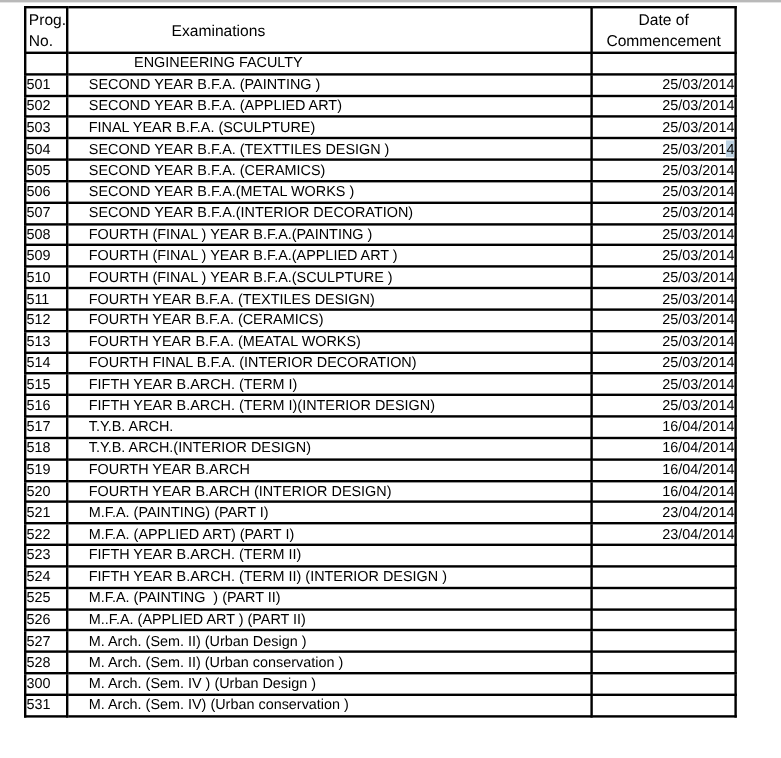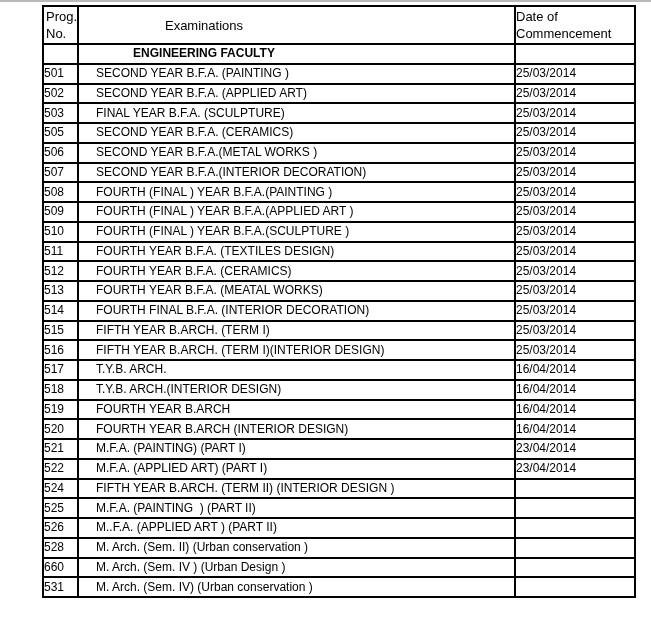--- a/index.html
+++ b/index.html
@@ -1,37 +1,37 @@
 <!DOCTYPE html>
 <html style="--strip-color: #b9b9b9; --highlight-color: #bdd2e2;"><head>
 <meta charset="utf-8">
 <style>
   html,body{margin:0;padding:0}
   body{
     width:651px;height:632px;background:#ffffff;overflow:hidden;position:relative;
     font-family:"Liberation Sans",sans-serif;color:#000;
   }
   .top-strip{position:absolute;left:0;top:0;width:651px;height:2px;background:var(--strip-color,#b9b9b9)}
-  .sheet{position:absolute;left:42px;top:5px}
+  .sheet{position:absolute;left:20px;top:5px}
   table{border-collapse:collapse;table-layout:fixed;width:592px;height:593px}
   col.c-prog{width:35px}
   col.c-exam{width:437px}
   col.c-date{width:120px}
   td{
     border:2px solid #000;padding:0;vertical-align:middle;
     font-size:12px;line-height:15px;overflow:hidden;white-space:nowrap;background:#fff;
   }
   .header-row td{height:36px;font-size:13px;line-height:17px}
   .prog-h{text-align:left;padding-left:2px}
-  .date-h{}
+  .date-h{text-align:center}
   .center-box{width:250px;text-align:center}
-  .bold{font-weight:bold}
+  .bold{font-weight:normal}
   .prog{text-align:right;padding-right:15px}
   .exam{text-align:left;padding-left:17px;white-space:pre}
-  .date{text-align:left}
+  .date{text-align:right}
   .cursor-highlight{background:var(--highlight-color,#bdd2e2)}
 </style>
 </head>
 <body>
 
 <div class="top-strip"></div>
 
 <div class="sheet">
   <table>
     <colgroup>
@@ -69,20 +69,25 @@
           <td class="prog">502</td>
           <td class="exam">SECOND YEAR B.F.A. (APPLIED ART)</td>
           <td class="date">25/03/2014</td>
         </tr>
         <tr>
           <td class="prog">503</td>
           <td class="exam">FINAL YEAR B.F.A. (SCULPTURE)</td>
           <td class="date">25/03/2014</td>
         </tr>
         <tr>
+          <td class="prog">504</td>
+          <td class="exam">SECOND YEAR B.F.A. (TEXTTILES DESIGN )</td>
+          <td class="date">25/03/201<span class="cursor-highlight">4</span></td>
+        </tr>
+        <tr>
           <td class="prog">505</td>
           <td class="exam">SECOND YEAR B.F.A. (CERAMICS)</td>
           <td class="date">25/03/2014</td>
         </tr>
         <tr>
           <td class="prog">506</td>
           <td class="exam">SECOND YEAR B.F.A.(METAL WORKS )</td>
           <td class="date">25/03/2014</td>
         </tr>
         <tr>
@@ -159,41 +164,51 @@
           <td class="prog">521</td>
           <td class="exam">M.F.A. (PAINTING) (PART I)</td>
           <td class="date">23/04/2014</td>
         </tr>
         <tr>
           <td class="prog">522</td>
           <td class="exam">M.F.A. (APPLIED ART) (PART I)</td>
           <td class="date">23/04/2014</td>
         </tr>
         <tr>
+          <td class="prog">523</td>
+          <td class="exam">FIFTH YEAR B.ARCH. (TERM II)</td>
+          <td class="date"></td>
+        </tr>
+        <tr>
           <td class="prog">524</td>
           <td class="exam">FIFTH YEAR B.ARCH. (TERM II) (INTERIOR DESIGN )</td>
           <td class="date"></td>
         </tr>
         <tr>
           <td class="prog">525</td>
           <td class="exam">M.F.A. (PAINTING  ) (PART II)</td>
           <td class="date"></td>
         </tr>
         <tr>
           <td class="prog">526</td>
           <td class="exam">M..F.A. (APPLIED ART ) (PART II)</td>
           <td class="date"></td>
         </tr>
         <tr>
+          <td class="prog">527</td>
+          <td class="exam">M. Arch. (Sem. II) (Urban Design )</td>
+          <td class="date"></td>
+        </tr>
+        <tr>
           <td class="prog">528</td>
           <td class="exam">M. Arch. (Sem. II) (Urban conservation )</td>
           <td class="date"></td>
         </tr>
         <tr>
-          <td class="prog">660</td>
+          <td class="prog">300</td>
           <td class="exam">M. Arch. (Sem. IV ) (Urban Design )</td>
           <td class="date"></td>
         </tr>
         <tr>
           <td class="prog">531</td>
           <td class="exam">M. Arch. (Sem. IV) (Urban conservation )</td>
           <td class="date"></td>
         </tr>
       </tbody>
   </table>

